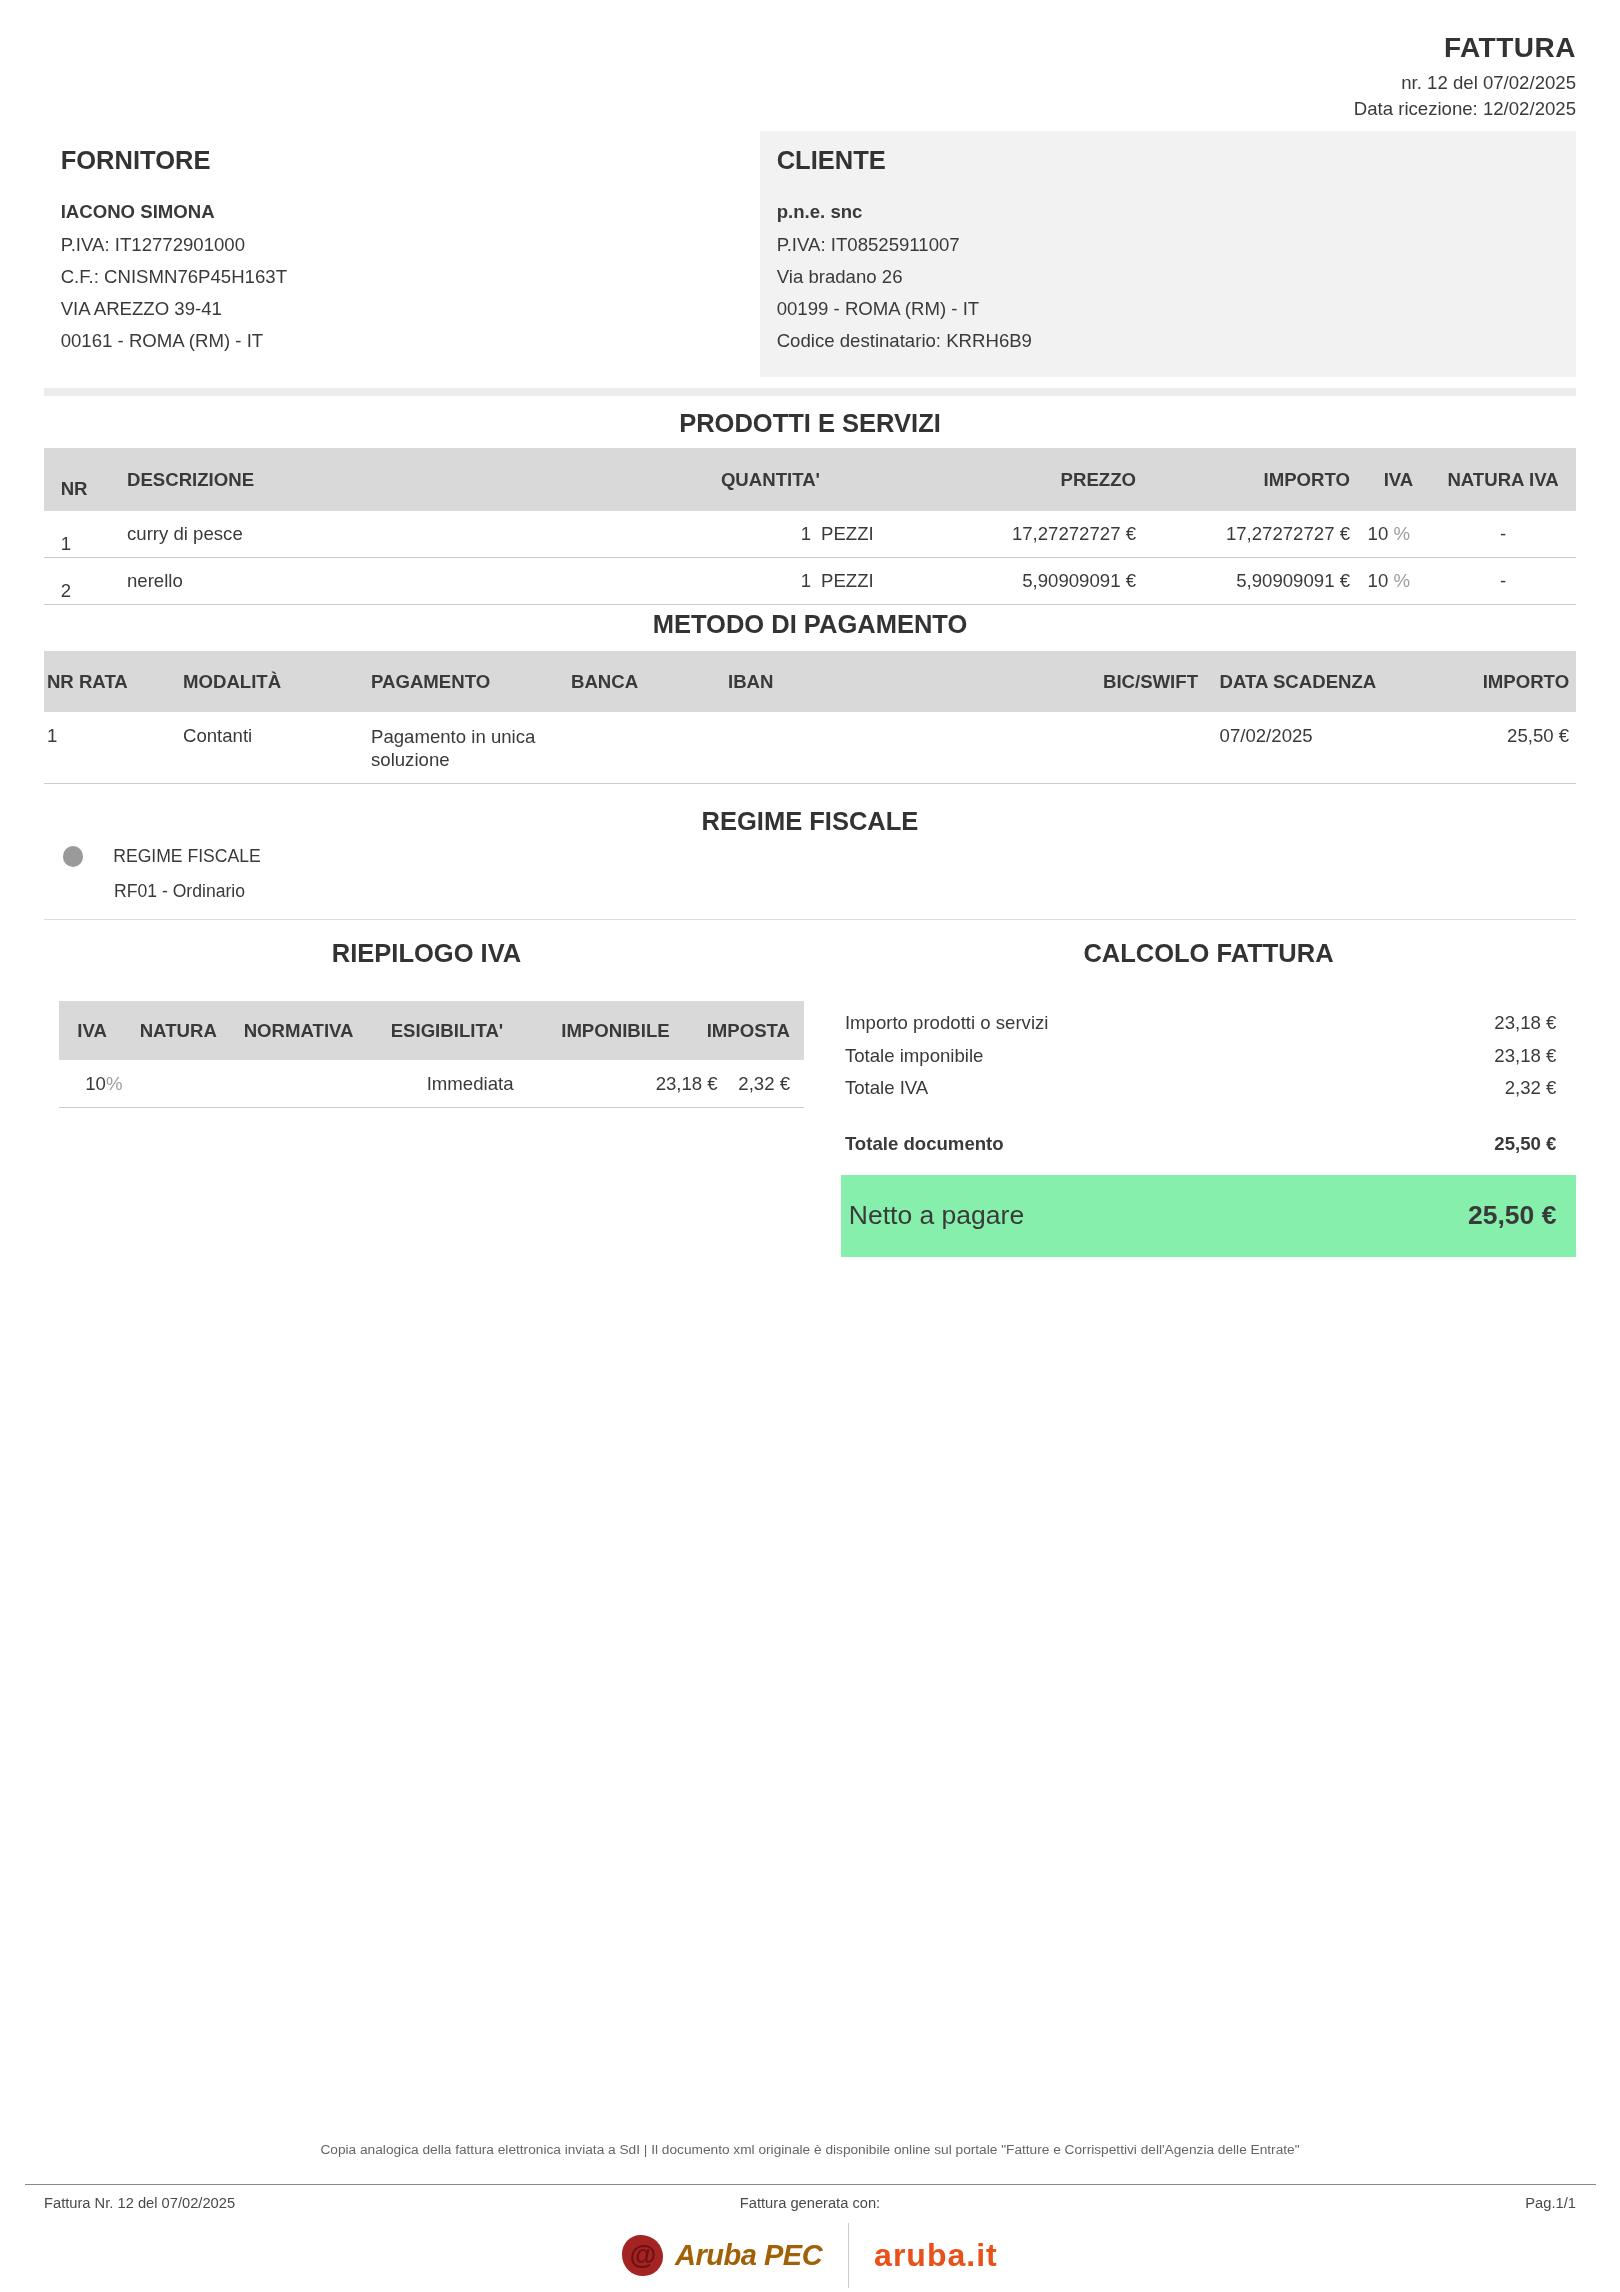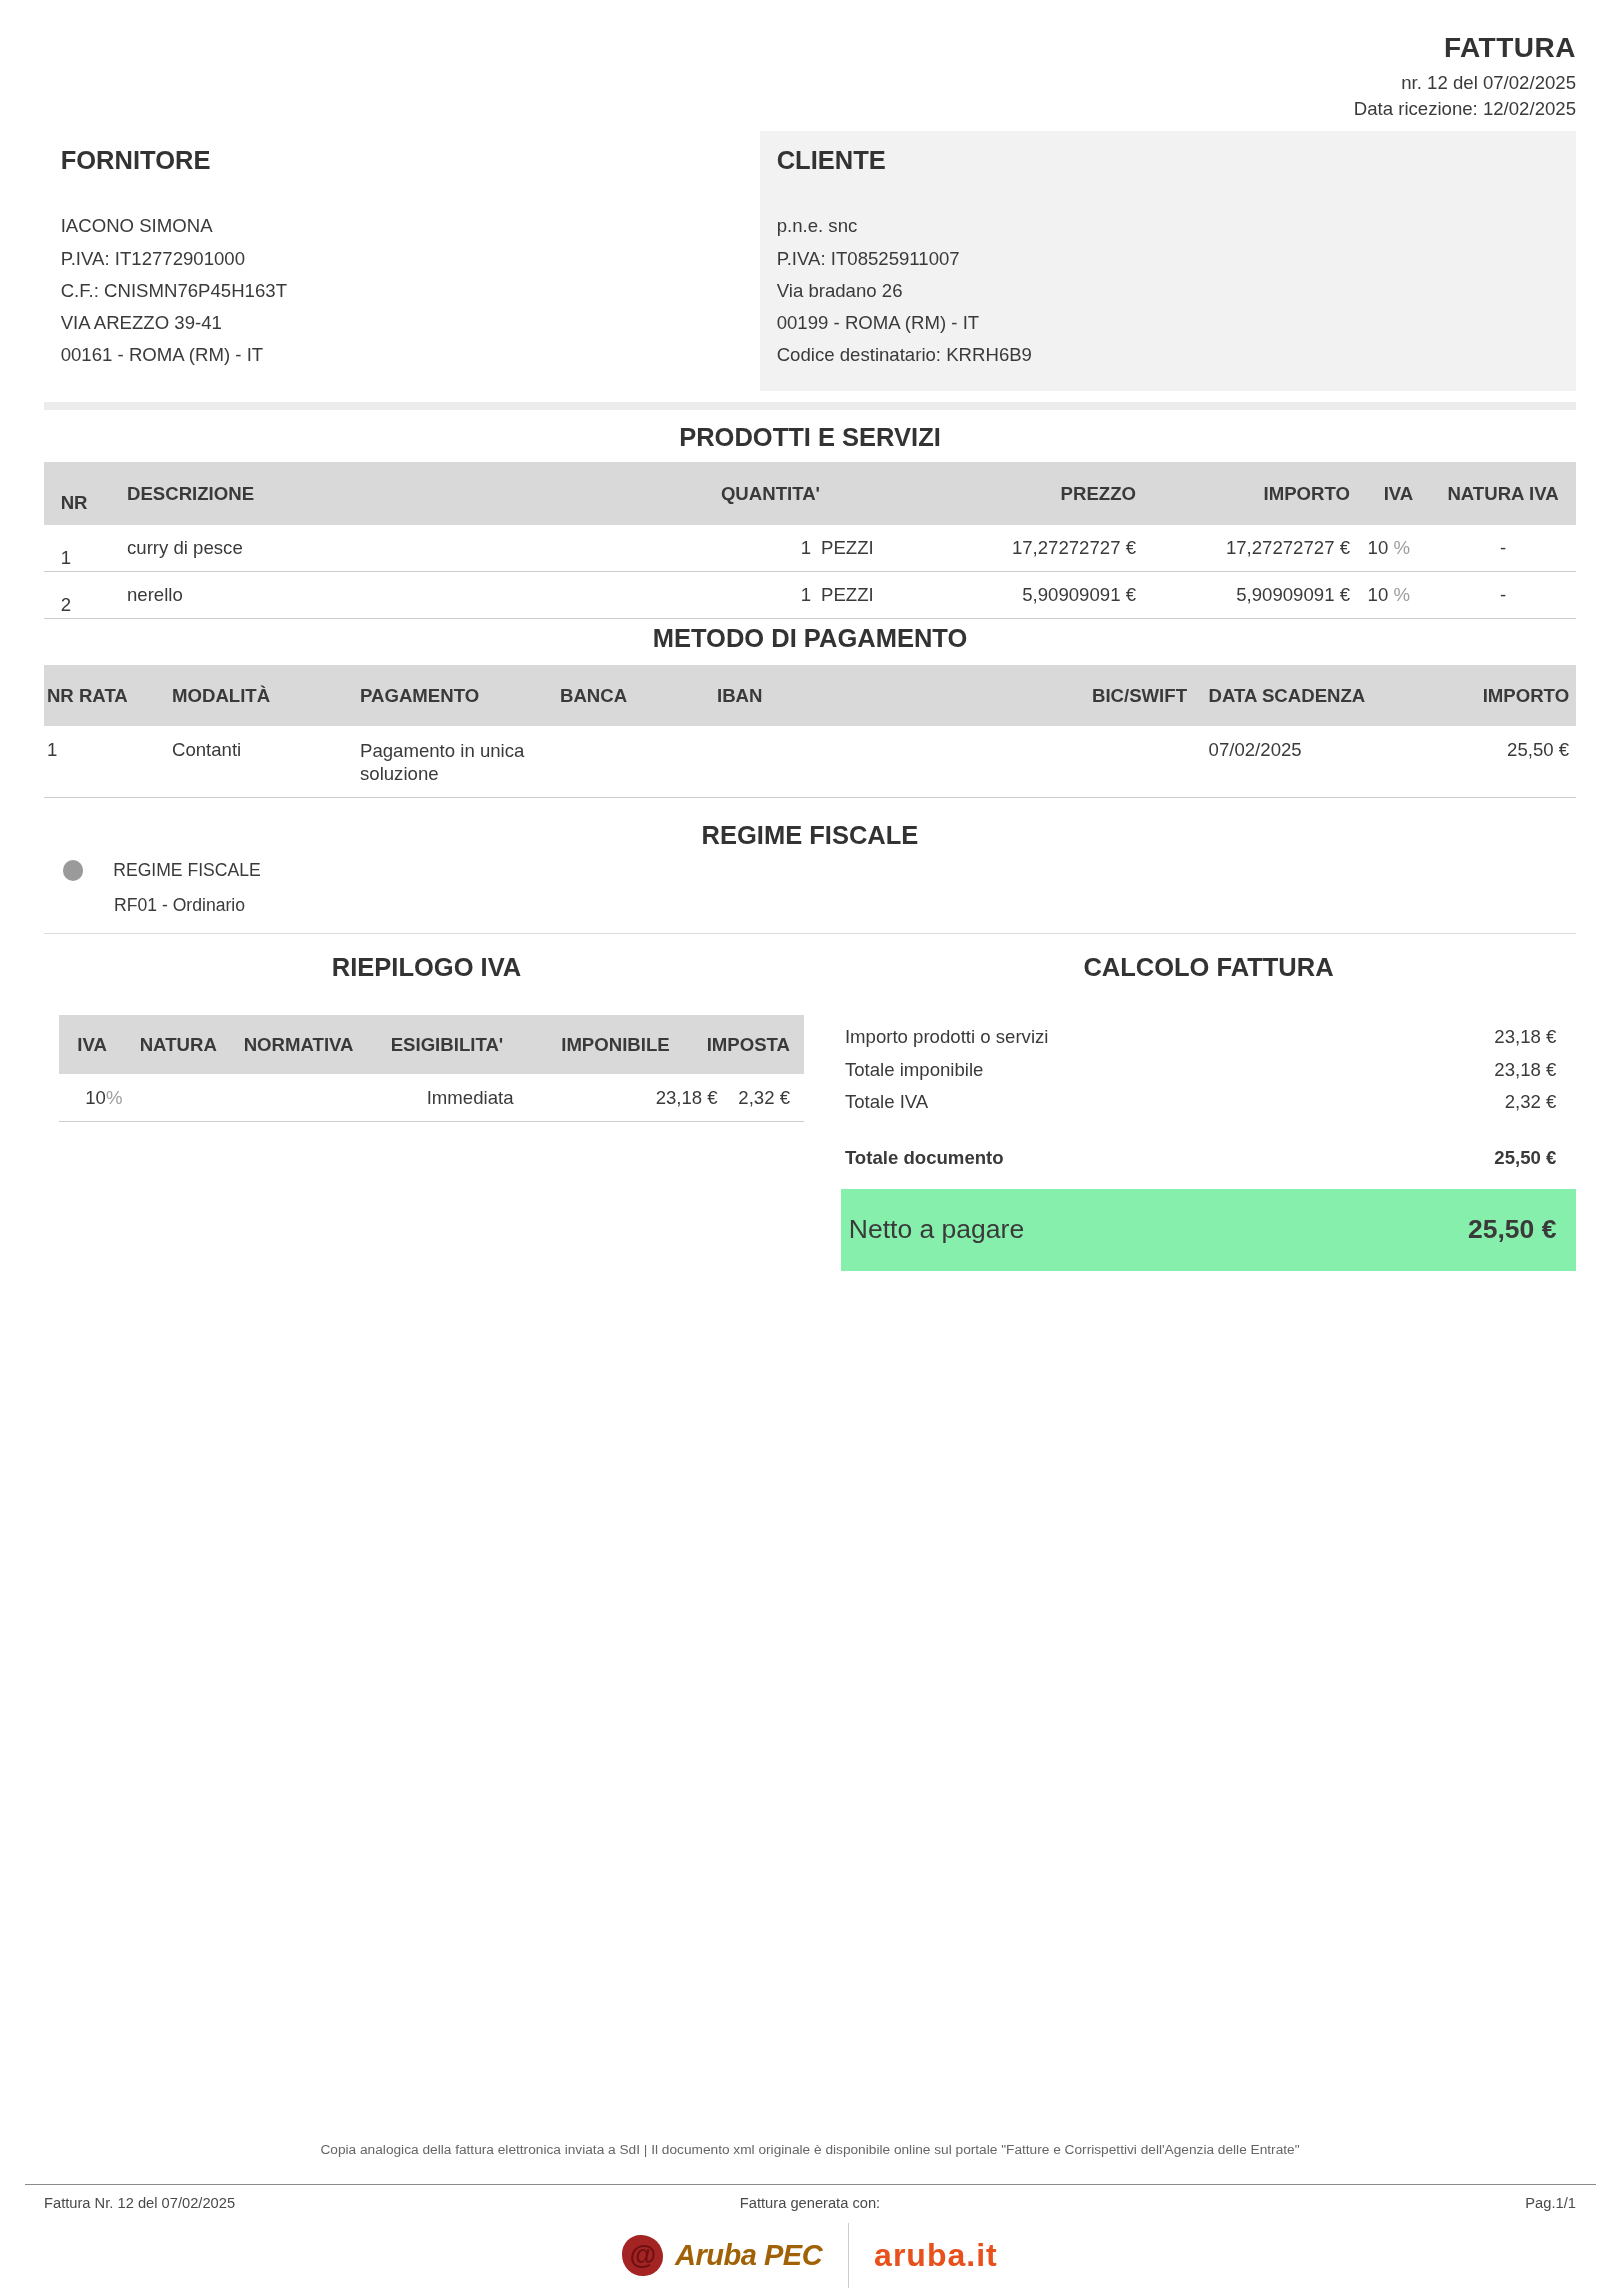--- a/index.html
+++ b/index.html
@@ -10,21 +10,21 @@
   
   .doc-header { padding:33px 44px 0 0; text-align:right; }
   .doc-title { font-size:28px; font-weight:bold; color:#333; letter-spacing:0.5px; line-height:29px; }
   .doc-sub { font-size:18.6px; margin-top:10.8px; line-height:19.6px; }
   .doc-sub2 { font-size:18.6px; margin-top:6.9px; line-height:19.6px; }
   
   .parties { display:flex; margin:11.8px 44px 0 44px; }
   .party-left { width:716px; box-sizing:border-box; padding:13.7px 0 25.5px 16.7px; }
   .party-right { flex:1; background:#f2f2f2; box-sizing:border-box; padding:13.7px 0 25.5px 16.7px; }
   .party-heading { font-size:25.5px; font-weight:bold; color:#333; line-height:33px; }
-  .party-name { font-size:18.6px; font-weight:normal; margin-top:40px; line-height:18.6px; }
+  .party-name { font-size:18.6px; font-weight:bold; margin-top:26px; line-height:18.6px; }
   .party-line { font-size:18.6px; margin-top:13.7px; line-height:18.6px; }
   .strip { height:7.8px; background:#ececec; margin:11.8px 44px 0; }
   
   .section-heading { text-align:center; font-size:25.5px; font-weight:bold; color:#333; margin-top:13.7px; line-height:26.5px; }
   .section-heading.tight { margin-top:5.9px; }
   .section-heading.loose { margin-top:23.5px; }
   
   .ptable { margin:11.8px 44px 0; }
   .t-header { display:flex; background:#d9d9d9; align-items:center; font-weight:bold; font-size:18.6px; color:#3a3a3a; }
   .ptable .t-header { height:63px; }
@@ -41,21 +41,21 @@
   .pc-iva { width:80px; box-sizing:border-box; }
   .t-header .pc-iva { text-align:right; padding-right:16.7px; }
   .t-row .pc-iva { padding-left:17.6px; }
   .pc-natura { flex:1; text-align:center; }
   .pct { color:#9e9e9e; }
   
   .mtable { margin:13.7px 44px 0; }
   .mtable .t-header { height:61px; }
   .mtable .t-row { height:71px; align-items:flex-start; }
   .mtable .t-row > div { padding-top:12.7px; }
-  .mc-nr { width:128px; box-sizing:border-box; padding-left:2.9px; }
+  .mc-nr { width:139px; box-sizing:border-box; padding-left:2.9px; }
   .mc-mod { width:188px; }
   .mc-pag { width:200px; line-height:23.5px; }
   .mc-banca { width:157px; }
   .mc-iban { width:186px; }
   .mc-bic { width:284px; text-align:right; }
   .mc-data { width:255px; box-sizing:border-box; padding-left:21.6px; }
   .mc-importo { flex:1; text-align:right; padding-right:6.9px; box-sizing:border-box; }
   
   .regime-row { margin:11.8px 44px 0; display:flex; align-items:center; }
   .regime-bullet { width:20.6px; height:20.6px; border-radius:50%; background:#9a9a9a; margin-left:18.6px; }

